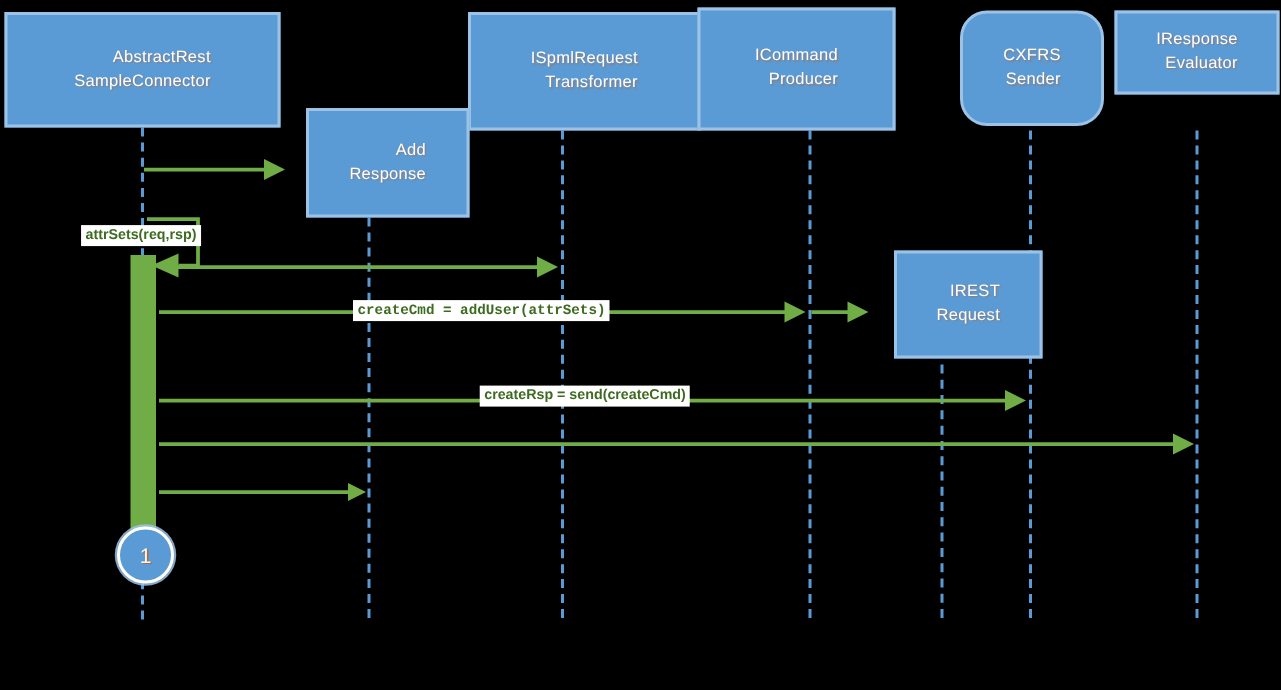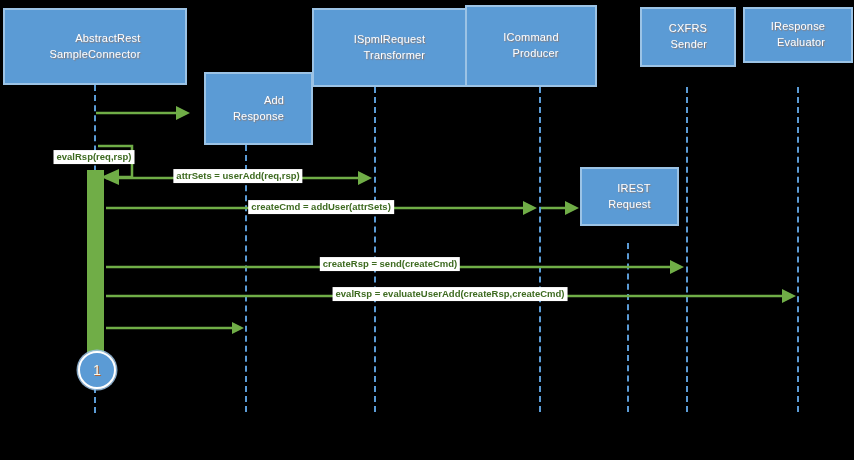--- a/index.html
+++ b/index.html
@@ -106,39 +106,37 @@
       <line class="arrow-line" x1="106" y1="296" x2="783" y2="296"></line>
       <polygon class="arrow-head" points="796,296 782,289 782,303"></polygon>
     </g>
 
     <g>
       <line class="arrow-line" x1="106" y1="328" x2="232" y2="328"></line>
       <polygon class="arrow-head" points="244,328 232,322 232,334"></polygon>
     </g>
   </svg>
 
-  <span class="msg-label" style="left:94px;top:157px;">evalRsp(req,rsp)</span>
-  <span class="msg-label" style="left:238px;top:176px;">attrSets = userAdd(req,rsp)</span>
-  <span class="msg-label" style="left:321px;top:207px;">createCmd = addUser(attrSets)</span>
+  <span class="msg-label" style="left:94px;top:157px;">attrSets(req,rsp)</span>
+  <span class="msg-label" style="left:321px;top:207px;font-family:Liberation Mono, monospace;">createCmd = addUser(attrSets)</span>
   <span class="msg-label" style="left:390px;top:264px;">createRsp = send(createCmd)</span>
-  <span class="msg-label" style="left:450px;top:294px;">evalRsp = evaluateUserAdd(createRsp,createCmd)</span>
 
   <div class="node" style="left:3px;top:8px;width:184px;height:77px;">AbstractRest
 SampleConnector</div>
   <div class="node" style="left:312px;top:8px;width:155px;height:79px;">ISpmlRequest
 Transformer</div>
   <div class="node" style="left:465px;top:5px;width:132px;height:82px;">ICommand
 Producer</div>
-  <div class="node" style="left:640px;top:7px;width:96px;height:60px;">CXFRS
+  <div class="node" style="left:640px;top:7px;width:96px;height:77px;border-radius:18px;">CXFRS
 Sender</div>
   <div class="node" style="left:743px;top:7px;width:110px;height:56px;">IResponse
 Evaluator</div>
 
   <div class="node" style="left:204px;top:72px;width:109px;height:73px;">Add
 Response</div>
-  <div class="node" style="left:580px;top:167px;width:99px;height:59px;">IREST
+  <div class="node" style="left:596px;top:167px;width:99px;height:72px;">IREST
 Request</div>
 
   <div class="badge" style="left:78px;top:351px;">
     <span>1</span>
   </div>
 
 </div>
 
 </body></html>

